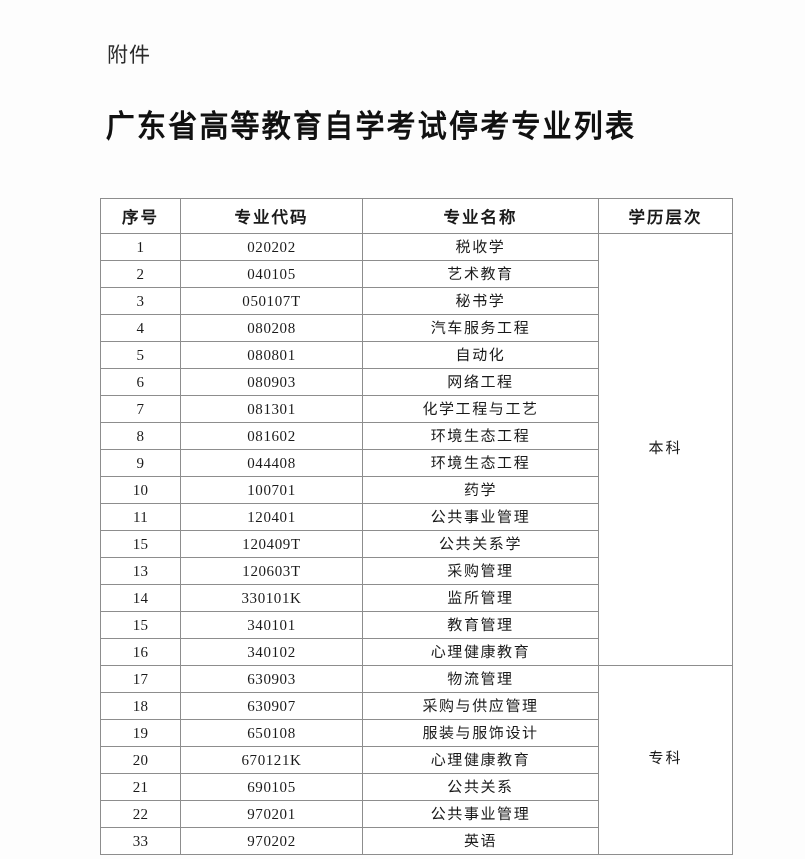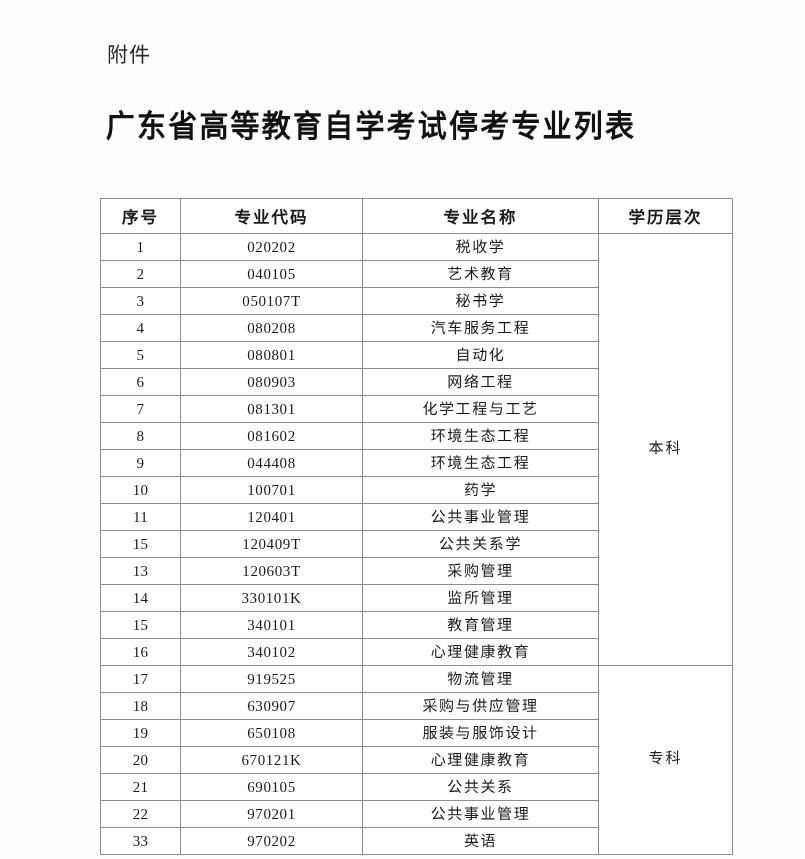--- a/index.html
+++ b/index.html
@@ -223,21 +223,21 @@
             <td class="code-cell">340101</td>
             <td class="name-cell">教育管理</td>
           </tr>
           <tr>
             <td class="seq-cell">16</td>
             <td class="code-cell">340102</td>
             <td class="name-cell">心理健康教育</td>
           </tr>
           <tr>
             <td class="seq-cell">17</td>
-            <td class="code-cell">919525</td>
+            <td class="code-cell">630903</td>
             <td class="name-cell">物流管理</td>
             <td class="level-cell" rowspan="7">专科</td>
           </tr>
           <tr>
             <td class="seq-cell">18</td>
             <td class="code-cell">630907</td>
             <td class="name-cell">采购与供应管理</td>
           </tr>
           <tr>
             <td class="seq-cell">19</td>

